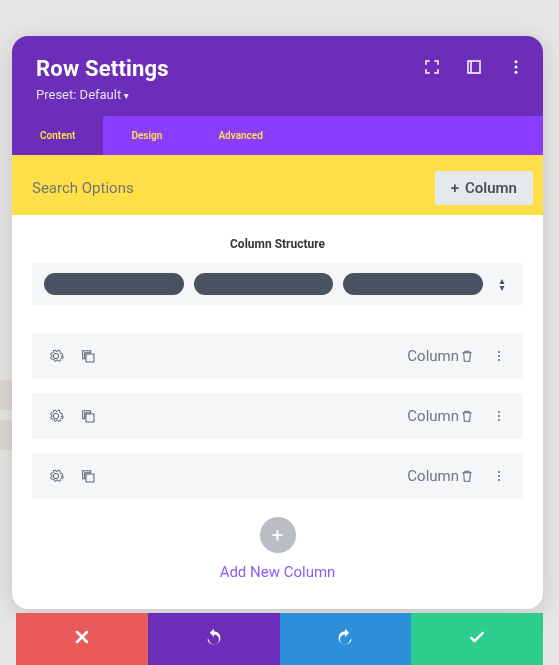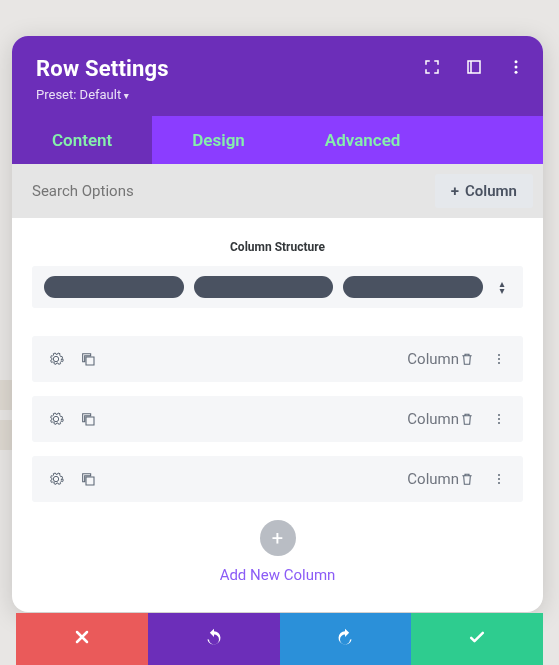--- a/index.html
+++ b/index.html
@@ -7,23 +7,23 @@
 .bg-strip { position: absolute; left: 0; right: 0; height: 30px; background: repeating-linear-gradient(90deg, #ddd8d0 0 40px, #e8e6e4 40px 80px); }
 .modal { position: absolute; top: 4px; left: 12px; right: 16px; background: #fff; border-radius: 16px; box-shadow: 0 4px 24px rgba(0,0,0,.15); overflow: hidden; margin-top: 32px; }
 .header { background: #6c2eb9; color: #fff; padding: 20px 24px 14px; position: relative; }
 .header h1 { font-size: 22px; font-weight: 700; letter-spacing: .2px; }
 .preset { font-size: 13px; color: rgba(255,255,255,.85); margin-top: 6px; cursor: pointer; }
 .preset::after { content: " ▾"; font-size: 10px; }
 .header-icons { position: absolute; top: 22px; right: 18px; display: flex; gap: 24px; }
 .hicon { width: 18px; height: 18px; display: flex; align-items: center; justify-content: center; cursor: pointer; }
 .hicon svg { width: 18px; height: 18px; fill: #fff; }
 .tabs { background: #8b3dff; display: flex; }
-.tab { flex: 0 0 auto; padding: 14px 40px; color: #86efac; font-size: 17px; font-weight: 600; cursor: pointer; }
+.tab { flex: 0 0 auto; padding: 14px 28px; color: #fde047; font-size: 10px; font-weight: 600; cursor: pointer; }
 .tab.active { background: #6c2eb9; }
-.search-row { display: flex; align-items: center; background: #e5e5e5; padding: 10px 10px 10px 20px; gap: 24px; }
+.search-row { display: flex; align-items: center; background: #fde047; padding: 16px 10px 10px 20px; gap: 24px; }
 .search-input { flex: 1; border: none; background: transparent; font-size: 15px; color: #6d7785; outline: none; }
 .filter-btn { background: #e5e8ec; padding: 8px 16px; font-size: 15px; color: #4a5261; border-radius: 3px; cursor: pointer; display: flex; gap: 6px; align-items: center; font-weight: 600; }
 .body { padding: 22px 20px 28px; }
 .section-title { font-size: 12px; color: #33373a; font-weight: 700; margin-bottom: 12px; text-align: center; }
 .structure { background: #f5f6f8; border-radius: 3px; padding: 10px 12px; display: flex; gap: 10px; align-items: center; margin-bottom: 28px; }
 .colblock { flex: 1; height: 22px; background: #4a5261; border-radius: 11px; }
 .structure-toggle { width: 18px; display: flex; flex-direction: column; align-items: center; color: #4a5261; cursor: pointer; font-size: 10px; line-height: 7px; }
 .column-row { background: #f5f6f8; border-radius: 3px; padding: 14px 16px; display: flex; align-items: center; margin-bottom: 14px; }
 .row-left { display: flex; gap: 16px; }
 .row-icon { width: 16px; height: 16px; cursor: pointer; color: #5e6876; }

